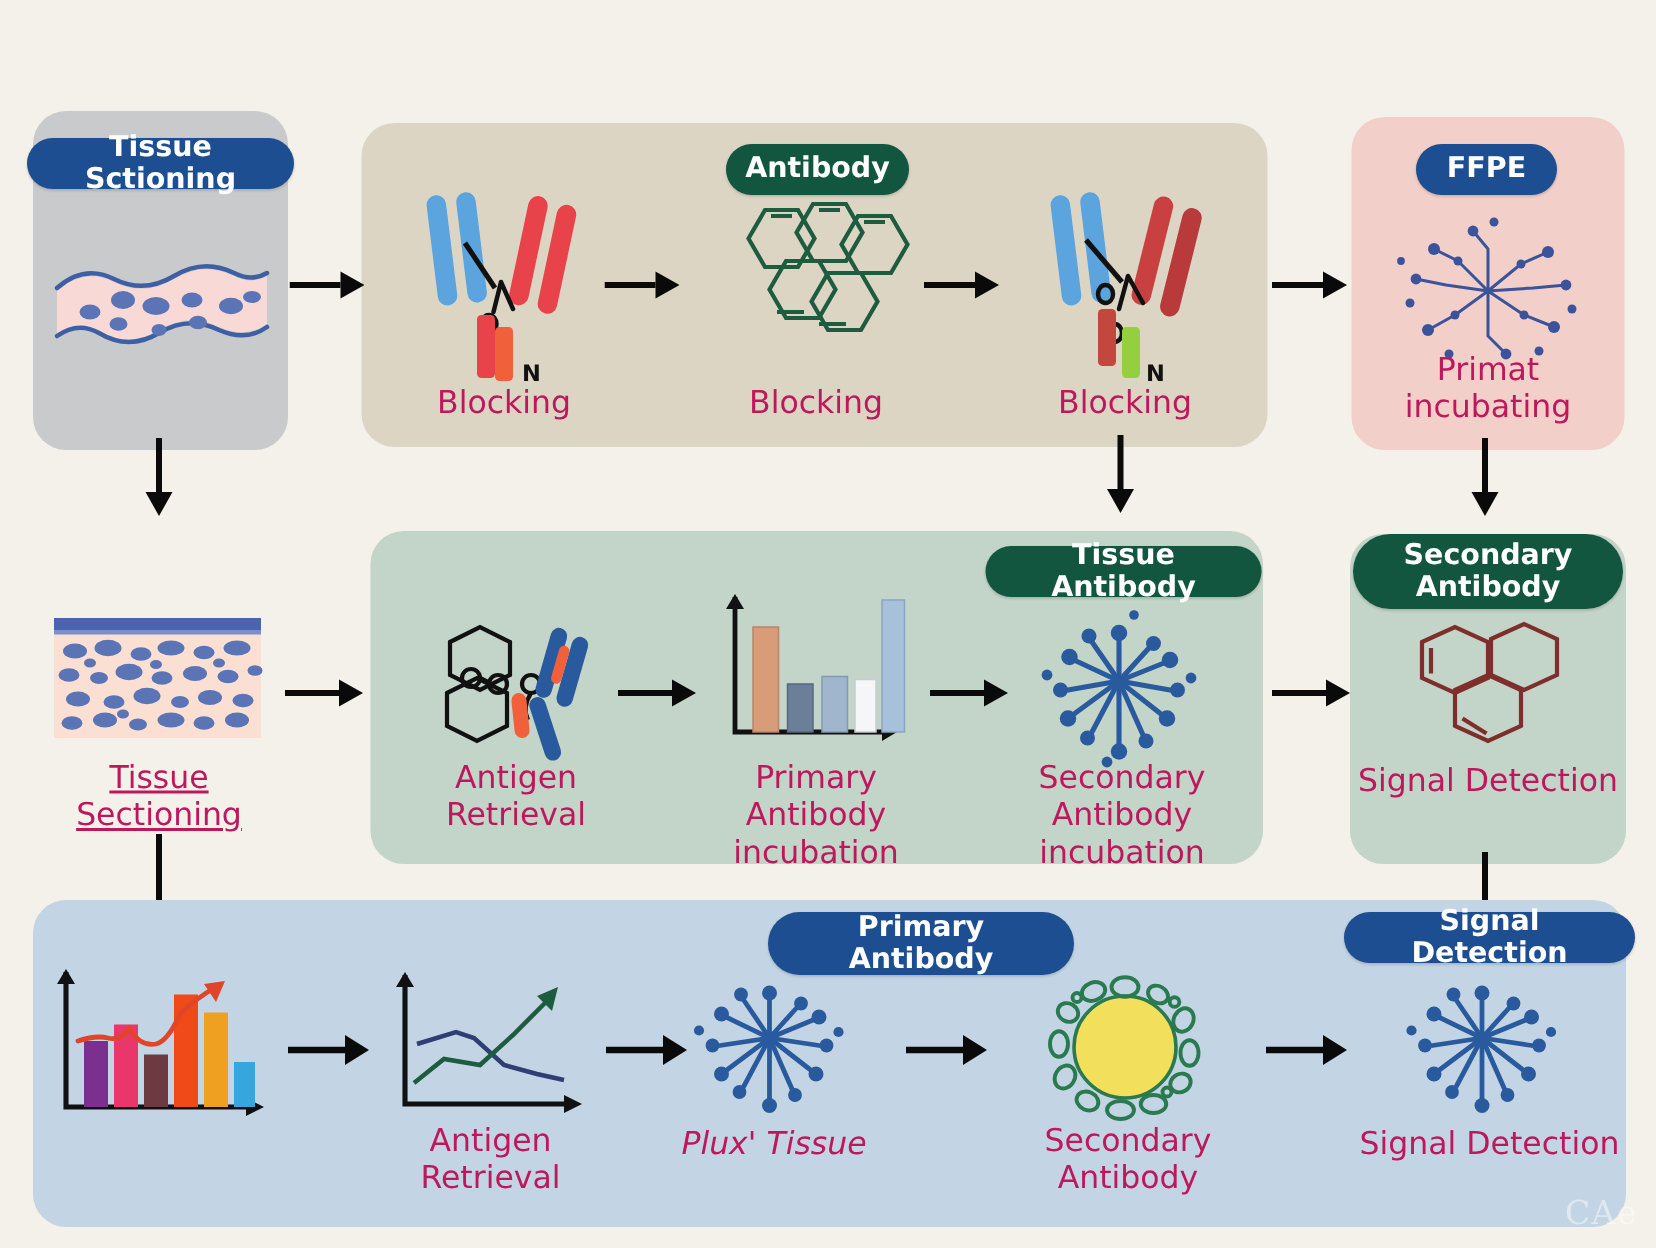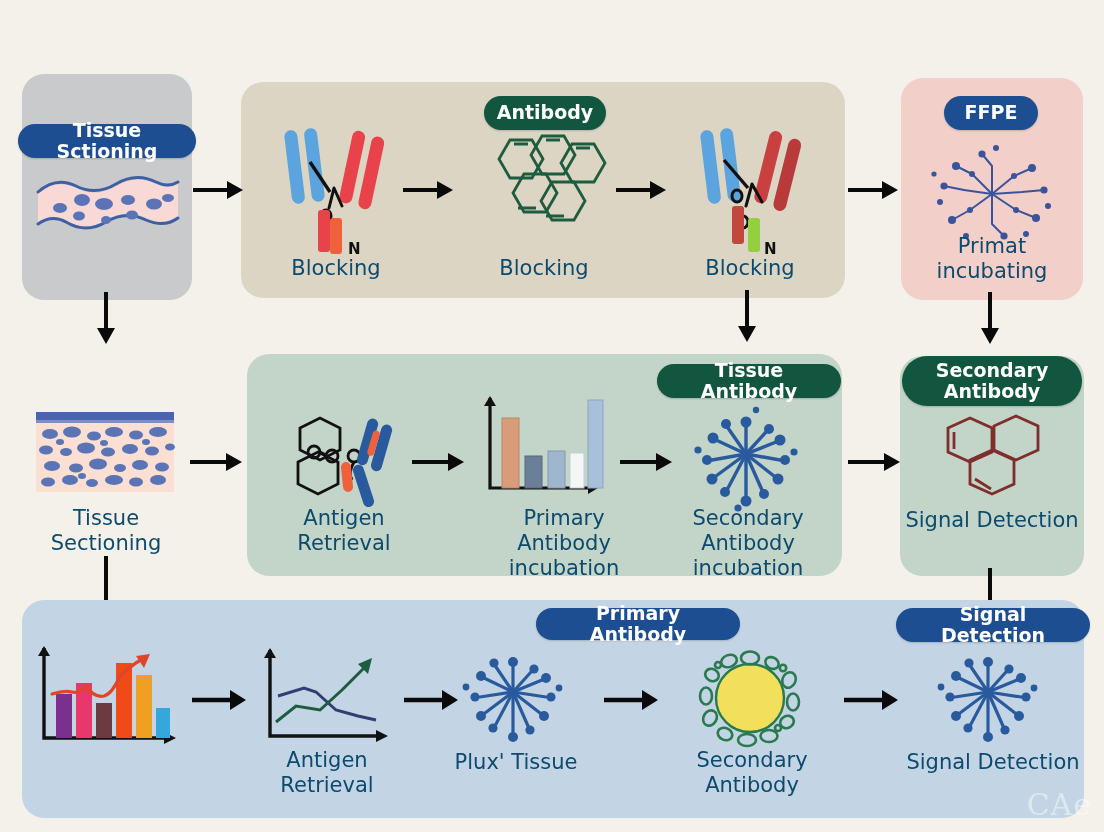--- a/index.html
+++ b/index.html
@@ -38,55 +38,55 @@
     box-shadow: 0 1px 2px rgba(0,0,0,.18);
     font-family: "DejaVu Sans", sans-serif;
   }
   .badge.blue  { background: #1d4e91; }
   .badge.green { background: #13563f; }
 
   
   .caption {
     position: absolute;
     text-align: center;
-    color: #0c4a6e;
+    color: #be185d;
     font-size: 21px;
     line-height: 1.18;
     white-space: pre-line;
     font-family: "DejaVu Sans", sans-serif;
   }
 
   
   .icon { position: absolute; }
   .icon svg { display: block; overflow: visible; }
 
   
   .arrow { position: absolute; }
   .arrow svg { display: block; }
 
   .watermark {
     position: absolute; right: 12px; bottom: 10px;
-    font-size: 30px; color: rgba(255,255,255,.45);
+    font-size: 22px; color: rgba(255,255,255,.45);
     font-family: "DejaVu Serif", serif; letter-spacing: 1px;
     pointer-events: none;
   }
 </style>
 </head>
 <body>
 
 <div id="canvas">
 
 
   <div class="panel" style="left:22px; top:74px; width:170px; height:226px; background:#c9cacb;"></div>
 
   <div class="panel" style="left:241px; top:82px; width:604px; height:216px; background:#ddd5c4;"></div>
 
   <div class="panel" style="left:901px; top:78px; width:182px; height:222px; background:#f3cfc9;"></div>
 
-  <div class="badge blue" style="left:18px; top:92px; width:178px; height:34px; font-size:19px;margin-top:32px;">Tissue Sctioning</div>
+  <div class="badge blue" style="left:18px; top:92px; width:178px; height:34px; font-size:19px;">Tissue Sctioning</div>
 
   <div class="badge green" style="left:484px; top:96px; width:122px; height:34px;">Antibody</div>
 
   <div class="badge blue" style="left:944px; top:96px; width:94px; height:34px;">FFPE</div>
 
   <div class="icon" style="left:34px; top:152px;">
     <svg width="148" height="98" viewBox="0 0 148 98">
       <path d="M4 42 Q22 26 42 36 Q62 46 82 34 Q102 22 122 32 Q134 38 144 32 L144 64 Q130 74 112 66 Q92 56 72 68 Q52 80 32 70 Q18 62 4 70 Z" fill="#f8d9d6"></path>
       <path d="M4 40 Q22 24 42 34 Q62 44 82 32 Q102 20 122 30 Q134 36 144 30" fill="none" stroke="#3f5fa4" stroke-width="3" stroke-linecap="round"></path>
       <path d="M4 72 Q18 62 32 70 Q52 82 72 70 Q92 58 112 68 Q130 76 144 66" fill="none" stroke="#3f5fa4" stroke-width="3" stroke-linecap="round"></path>
@@ -350,25 +350,25 @@
       <g fill="none" stroke="#7e2f2c" stroke-width="2.8">
         <polygon points="16,16 38,6 60,16 60,40 38,50 16,40"></polygon>
         <path d="M22 20 L22 37"></path>
         <polygon points="62,14 84,4 106,14 106,38 84,48 62,38"></polygon>
         <polygon points="38,48 60,38 82,48 82,72 60,82 38,72"></polygon>
         <path d="M43 67 L59 77"></path>
       </g>
     </svg>
   </div>
 
-  <div class="caption" style="left:28px; top:506px; width:156px;">Tissue
+  <div class="caption" style="left:28px; top:506px; width:156px;text-decoration:underline;">Tissue
 Sectioning</div>
   <div class="caption" style="left:268px; top:506px; width:152px;">Antigen
 Retrieval</div>
-  <div class="caption" style="left:488px; top:506px; width:152px;">Primary
+  <div class="caption" style="left:468px; top:506px; width:152px;">Primary
 Antibody
 incubation</div>
   <div class="caption" style="left:672px; top:506px; width:152px;">Secondary
 Antibody
 incubation</div>
   <div class="caption" style="left:898px; top:508px; width:188px;">Signal Detection</div>
 
   <div class="arrow" style="left:190px; top:450px;">
     <svg width="52" height="24" viewBox="0 0 52 24">
         <path d="M0 12 L36 12" stroke="#0a0a0a" stroke-width="4"></path>
@@ -402,21 +402,21 @@
   </div>
   <div class="arrow" style="left:978px; top:568px;">
     <svg width="24" height="50" viewBox="0 0 24 50">
         <path d="M12 0 L12 34" stroke="#0a0a0a" stroke-width="4"></path>
         <path d="M3 34 L21 34 L12 50 Z" fill="#0a0a0a"></path>
       </svg>
   </div>
 
   <div class="panel" style="left:22px; top:600px; width:1062px; height:218px; background:#c3d5e4;"></div>
 
-  <div class="badge blue" style="left:536px; top:608px; width:204px; height:32px;">Primary Antibody</div>
+  <div class="badge blue" style="left:512px; top:608px; width:204px; height:42px;">Primary Antibody</div>
 
   <div class="badge blue" style="left:896px; top:608px; width:194px; height:34px;">Signal Detection</div>
 
   <div class="icon" style="left:32px; top:646px;">
     <svg width="148" height="106" viewBox="0 0 148 106">
       <path d="M12 2 L12 92 L140 92" stroke="#111" stroke-width="3.4" fill="none"></path>
       <path d="M6 10 L12 0 L18 10 Z" fill="#111"></path>
       <path d="M132 86 L144 92 L132 98 Z" fill="#111"></path>
       <rect x="24" y="48" width="16" height="44" fill="#7b2f8e"></rect>
       <rect x="44" y="37" width="16" height="55" fill="#e8386b"></rect>
@@ -528,21 +528,21 @@
           <circle cx="21" cy="28" r="5"></circle>
           <circle cx="34" cy="15" r="4.6"></circle>
         <circle cx="6" cy="39" r="3.4"></circle>
           <circle cx="99" cy="40" r="3.4"></circle>
       </g>
     </svg>
   </div>
 
   <div class="caption" style="left:252px; top:748px; width:150px;">Antigen
 Retrieval</div>
-  <div class="caption" style="left:436px; top:750px; width:160px;">Plux' Tissue</div>
+  <div class="caption" style="left:436px; top:750px; width:160px;font-style:italic;">Plux' Tissue</div>
   <div class="caption" style="left:672px; top:748px; width:160px;">Secondary
 Antibody</div>
   <div class="caption" style="left:898px; top:750px; width:190px;">Signal Detection</div>
 
   <div class="arrow" style="left:192px; top:688px;">
     <svg width="54" height="24" viewBox="0 0 54 24">
         <path d="M0 12 L38 12" stroke="#0a0a0a" stroke-width="4.4"></path>
         <path d="M38 2 L54 12 L38 22 Z" fill="#0a0a0a"></path>
       </svg>
   </div>

